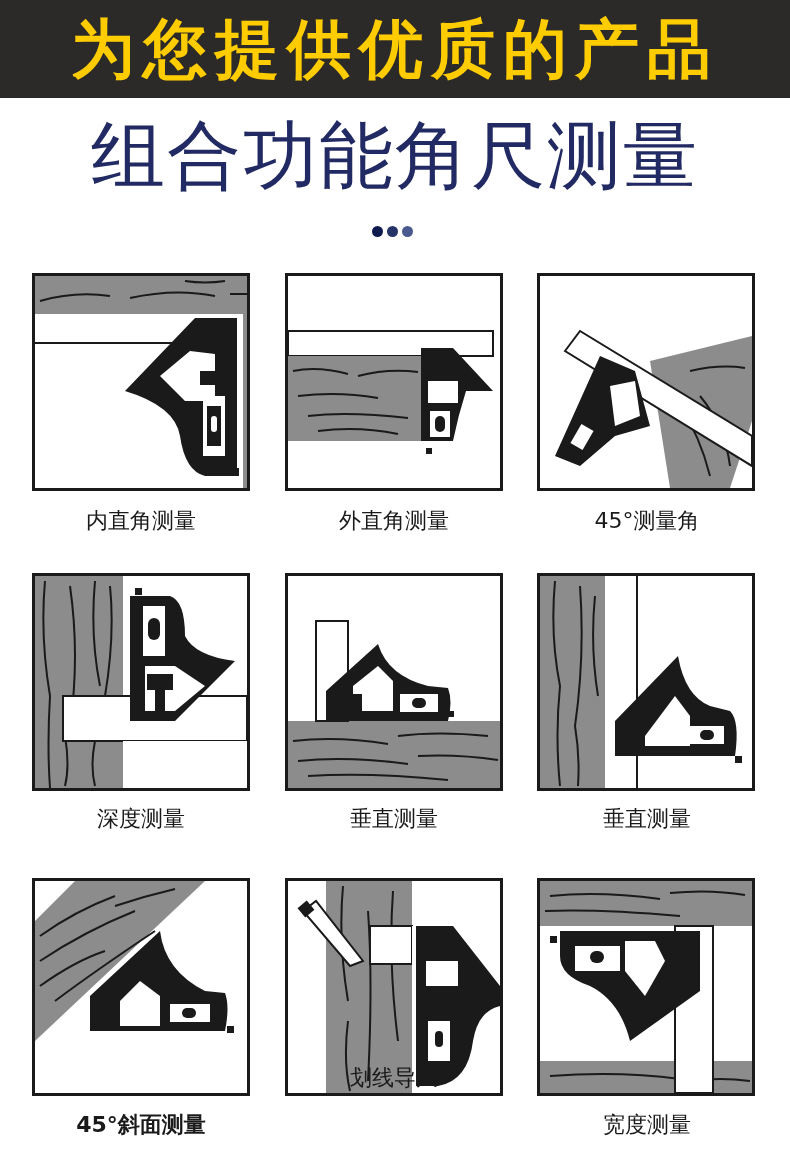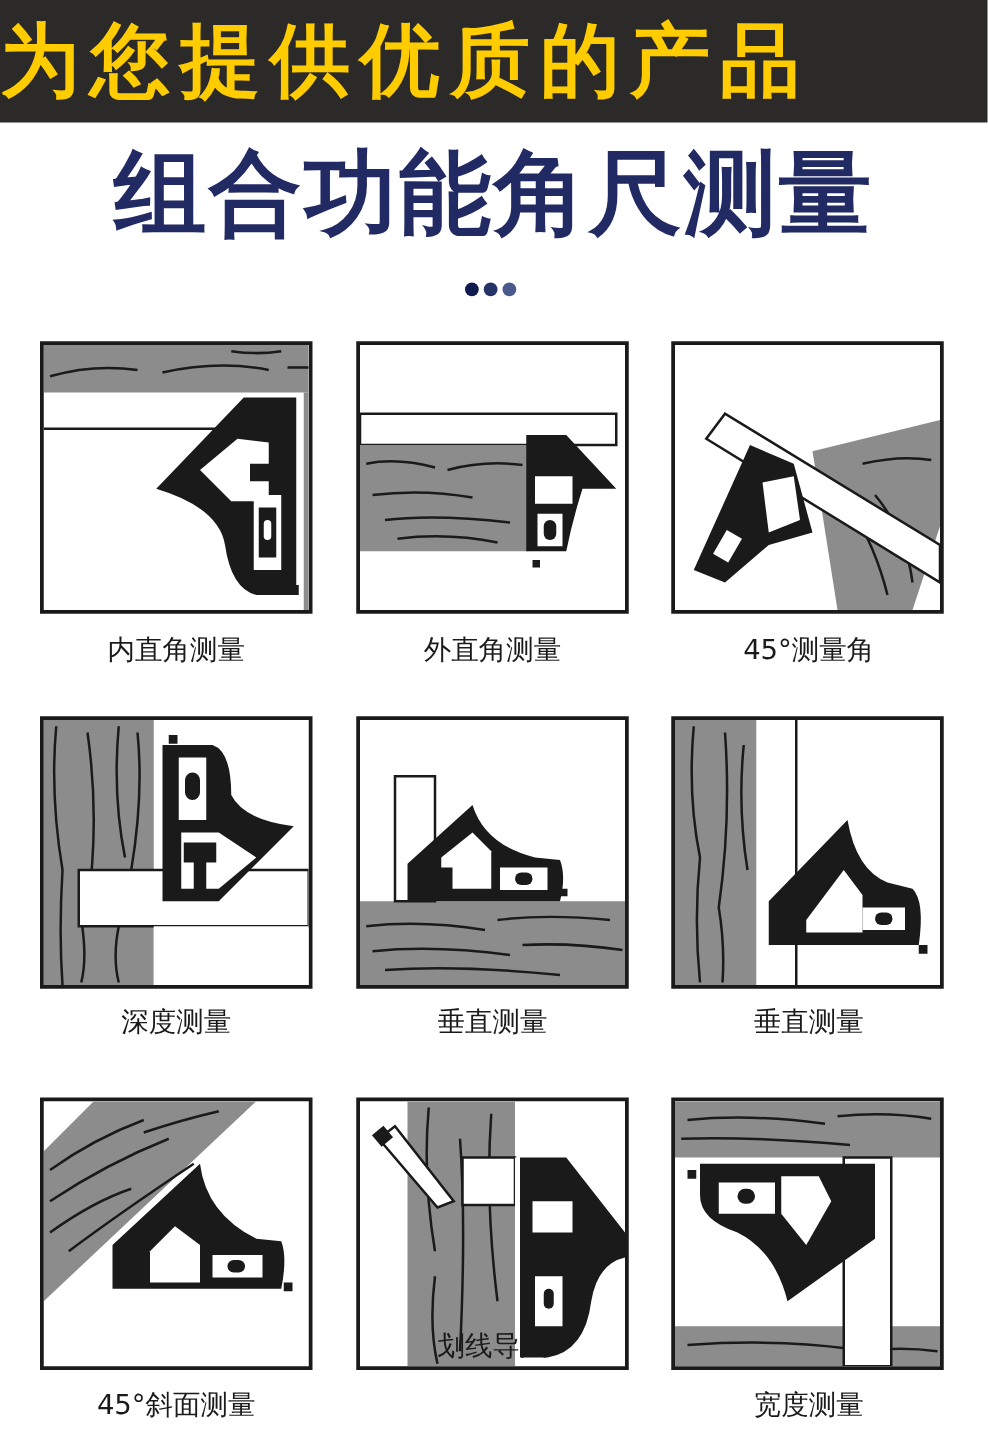--- a/index.html
+++ b/index.html
@@ -1,19 +1,19 @@
 <!DOCTYPE html>
 <html><head>
 <meta charset="utf-8">
 <style>
   * { box-sizing: border-box; margin: 0; padding: 0; }
   body { width: 790px; height: 1162px; background: #ffffff; font-family: "DejaVu Sans", sans-serif; overflow: hidden; position: relative; }
-  .banner { position: absolute; left: 0; top: 0; width: 790px; height: 98px; background: #2b2a29; display: flex; align-items: center; justify-content: flex-start; }
+  .banner { position: absolute; left: 0; top: 0; width: 790px; height: 98px; background: #2b2a29; display: flex; align-items: center; justify-content: center; }
   .banner-text { color: #ffcc00; font-size: 64px; font-weight: bold; letter-spacing: 8px; line-height: 1; }
-  .title { position: absolute; left: 0; top: 118px; width: 790px; text-align: center; color: #222a63; font-size: 74px; font-weight: bold; letter-spacing: 2px; line-height: 1; }
+  .title { position: absolute; left: 0; top: 118px; width: 790px; text-align: center; color: #222a63; font-size: 74px; font-weight: normal; letter-spacing: 2px; line-height: 1; }
   .dots { position: absolute; top: 226px; left: 372px; display: flex; gap: 4px; }
   .dot { width: 11px; height: 11px; border-radius: 50%; }
   .panel { position: absolute; width: 218px; height: 218px; border: 3px solid #1a1a1a; background: #fff; overflow: hidden; }
   .panel svg { width: 100%; height: 100%; display: block; }
   .caption { position: absolute; width: 240px; text-align: center; font-size: 22px; color: #1a1a1a; line-height: 1; }
 </style>
 </head>
 <body>
 
 <div class="banner">
@@ -121,21 +121,21 @@
   <svg viewBox="0 0 212 212">
     <path d="M0 40 L40 0 L170 0 L0 160 Z" fill="#8c8c8c"></path>
     <path d="M5 55 Q40 30 80 15 M5 80 Q50 50 100 30 M5 105 Q40 80 70 70 M20 120 Q60 90 120 50 M80 25 Q110 15 140 8" stroke="#1a1a1a" stroke-width="2" fill="none"></path>
     <path d="M55 115 L125 50 Q130 90 170 110 L190 112 Q195 125 190 150 L55 150 Z" fill="#1a1a1a"></path>
     <path d="M85 120 L105 100 L125 115 L125 145 L85 145 Z" fill="#fff"></path>
     <rect x="135" y="123" width="40" height="18" fill="#fff"></rect>
     <rect x="147" y="127" width="14" height="10" rx="5" fill="#1a1a1a"></rect>
     <rect x="192" y="145" width="7" height="7" fill="#1a1a1a"></rect>
   </svg>
 </div>
-<div class="caption" style="left:21px;top:1114px;">45°斜面测量</div>
+<div class="caption" style="left:21px;top:1114px;font-weight:bold;">45°斜面测量</div>
 
 <div class="panel" style="left:285px;top:878px;">
   <svg viewBox="0 0 212 212">
     <rect x="38" y="0" width="86" height="212" fill="#8c8c8c"></rect>
     <path d="M55 5 Q50 60 60 120 M80 30 Q85 100 80 200 M105 10 Q100 80 110 160 M60 140 Q55 180 62 210" stroke="#1a1a1a" stroke-width="2" fill="none"></path>
     <rect x="82" y="45" width="42" height="38" fill="#fff" stroke="#1a1a1a" stroke-width="2"></rect>
     <rect x="124" y="45" width="88" height="70" fill="#fff"></rect>
     <path d="M15 30 L28 20 L75 80 L62 85 Z" fill="#fff" stroke="#1a1a1a" stroke-width="2"></path>
     <rect x="12" y="22" width="12" height="12" fill="#1a1a1a" transform="rotate(-40 18 28)"></rect>
     <path d="M128 45 L165 45 L212 105 L212 125 Q190 130 185 160 Q180 200 150 205 L128 205 Z" fill="#1a1a1a"></path>

